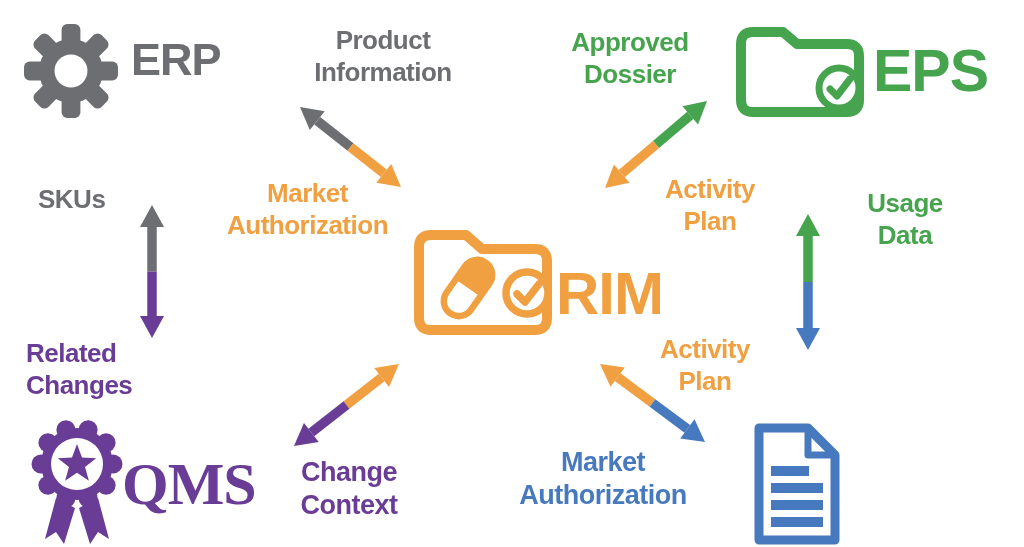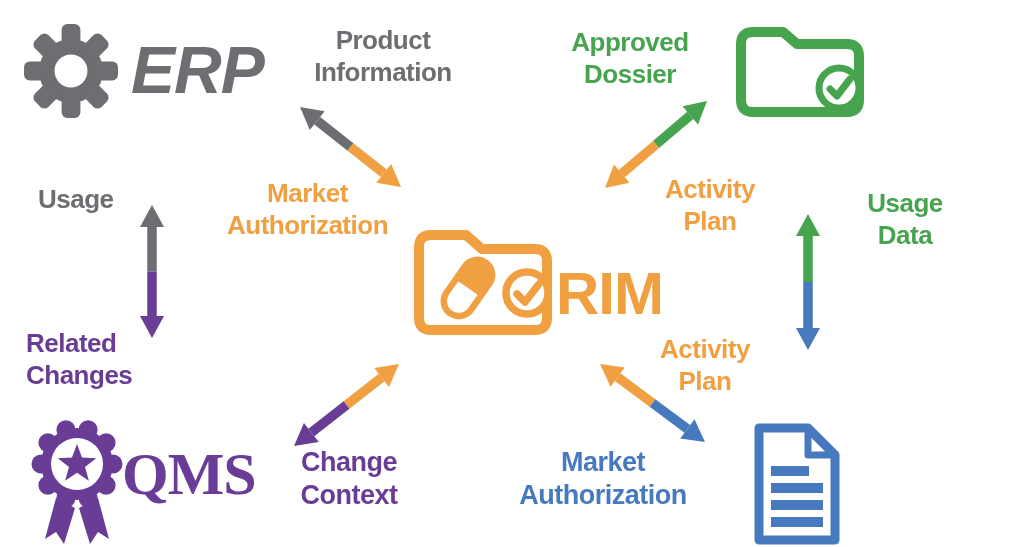--- a/index.html
+++ b/index.html
@@ -12,21 +12,21 @@
     font-weight:700;font-size:26px;line-height:1.22;text-align:center;
     letter-spacing:-0.5px;white-space:normal;
   }
   .label.left{text-align:left;}
   .sysname{
     font-weight:700;letter-spacing:-1px;line-height:1;white-space:nowrap;
   }
   .c-gray{color:var(--gray);}
   .c-orange{color:var(--orange);}
   .c-green{color:var(--green);}
-  .c-purple{color:var(--purple);}
+  .c-purple{color:var(--purple);margin-top:10px;}
   .c-blue{color:var(--blue);}
   .fill-gray{fill:var(--gray);}
   .fill-orange{fill:var(--orange);} .stroke-orange{stroke:var(--orange);}  .stroke-green{stroke:var(--green);}
   .fill-purple{fill:var(--purple);}
   .fill-blue{fill:var(--blue);}   .stroke-blue{stroke:var(--blue);}
   .fill-white{fill:#fff;}
   .nofill{fill:none;}
   svg{display:block;overflow:visible;}
   #arrow-layer{position:absolute;left:0;top:0;pointer-events:none;}
 </style>
@@ -46,35 +46,36 @@
           <rect x="74" y="40" width="26" height="20" rx="6"></rect>
           <rect x="40" y="0" width="20" height="26" rx="6" transform="rotate(45 50 50)"></rect>
           <rect x="40" y="74" width="20" height="26" rx="6" transform="rotate(45 50 50)"></rect>
           <rect x="0" y="40" width="26" height="20" rx="6" transform="rotate(45 50 50)"></rect>
           <rect x="74" y="40" width="26" height="20" rx="6" transform="rotate(45 50 50)"></rect>
         </g>
         <circle cx="50" cy="50" r="17.5" class="fill-white"></circle>
       </g>
     </svg>
   </div>
-  <div class="abs sysname c-gray" style="left:131px;top:37px;font-size:66px;font-style:italic;">ERP</div>
+  <div class="abs sysname c-gray" style="left:131px;top:37px;font-size:45px;">ERP</div>
 
   <div class="abs label c-green" style="left:540px;top:27px;width:180px;">Approved Dossier</div>
 
   <div class="abs label c-gray" style="left:273px;top:25px;width:220px;">Product Information</div>
 
   <div class="abs" style="left:735px;top:24px;width:135px;height:96px;">
     <svg width="135" height="96" viewBox="0 0 135 96">
       <path class="nofill stroke-green" stroke-width="10" stroke-linejoin="round" d="M18 8 H48 L62 20 H112 Q124 20 124 32 V76 Q124 88 112 88 H18 Q6 88 6 76 V20 Q6 8 18 8 Z"></path>
       <circle cx="104" cy="64" r="20" class="fill-white stroke-green" stroke-width="7"></circle>
       <path class="nofill stroke-green" stroke-width="7" stroke-linecap="round" stroke-linejoin="round" d="M95 65 L102 72 L115 55"></path>
     </svg>
   </div>
+  <div class="abs sysname c-green" style="left:873px;top:42px;font-size:59px;">EPS</div>
 
-  <div class="abs label c-gray left" style="left:38px;top:184px;width:90px;">Usage</div>
+  <div class="abs label c-gray left" style="left:38px;top:184px;width:90px;">SKUs</div>
 
   <div class="abs label c-orange" style="left:210px;top:178px;width:195px;">Market Authorization</div>
 
   <div class="abs label c-orange" style="left:640px;top:174px;width:140px;">Activity Plan</div>
 
   <div class="abs label c-green" style="left:845px;top:188px;width:120px;">Usage Data</div>
 
   <div class="abs" style="left:410px;top:226px;width:150px;height:110px;">
     <svg width="150" height="110" viewBox="0 0 150 110">
       <path class="nofill stroke-orange" stroke-width="10" stroke-linejoin="round" d="M21 9 H56 L72 23 H125 Q137 23 137 35 V92 Q137 104 125 104 H21 Q9 104 9 92 V21 Q9 9 21 9 Z"></path>

